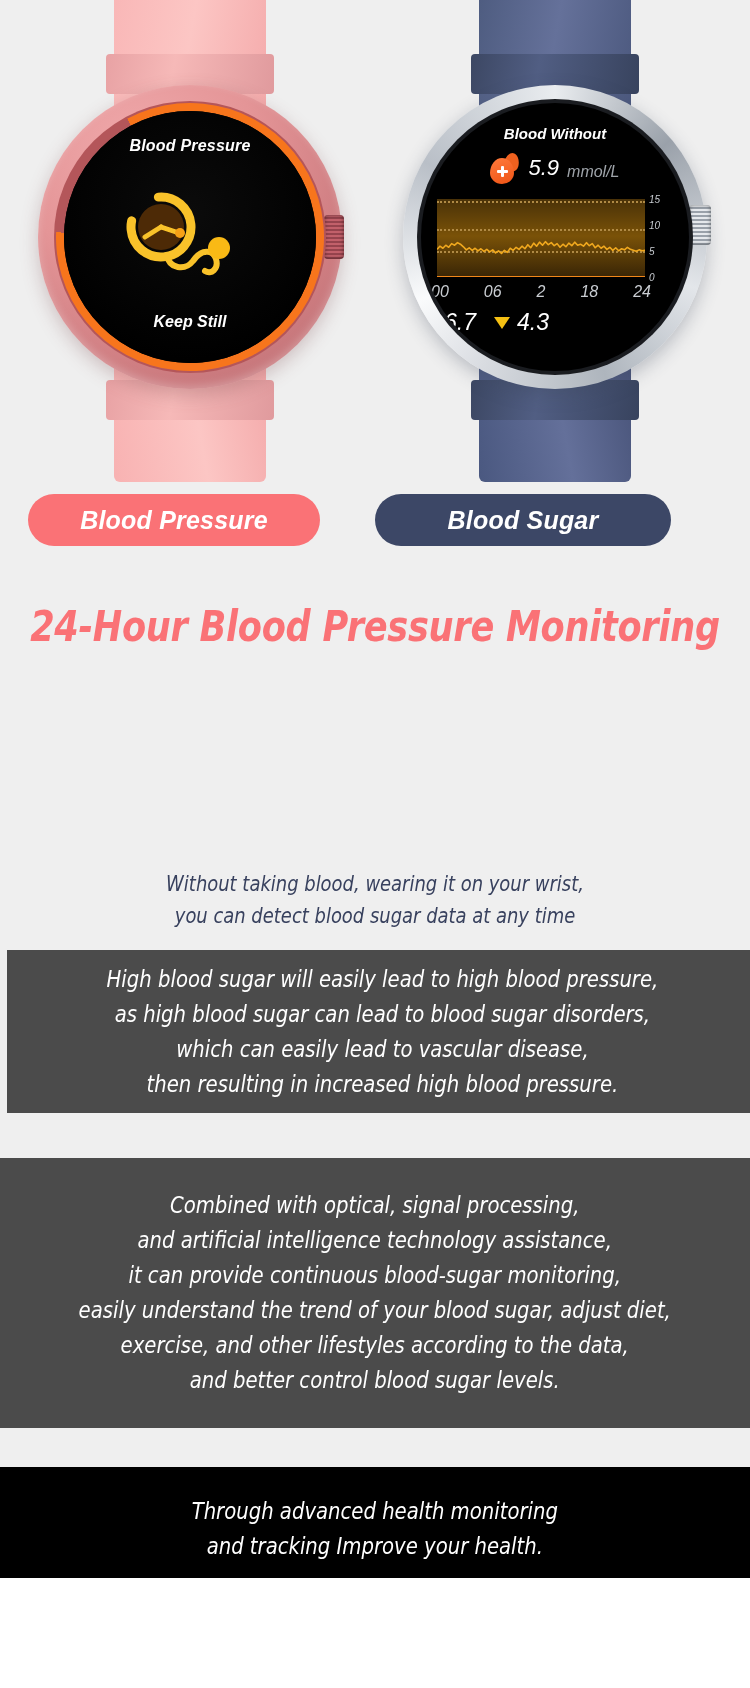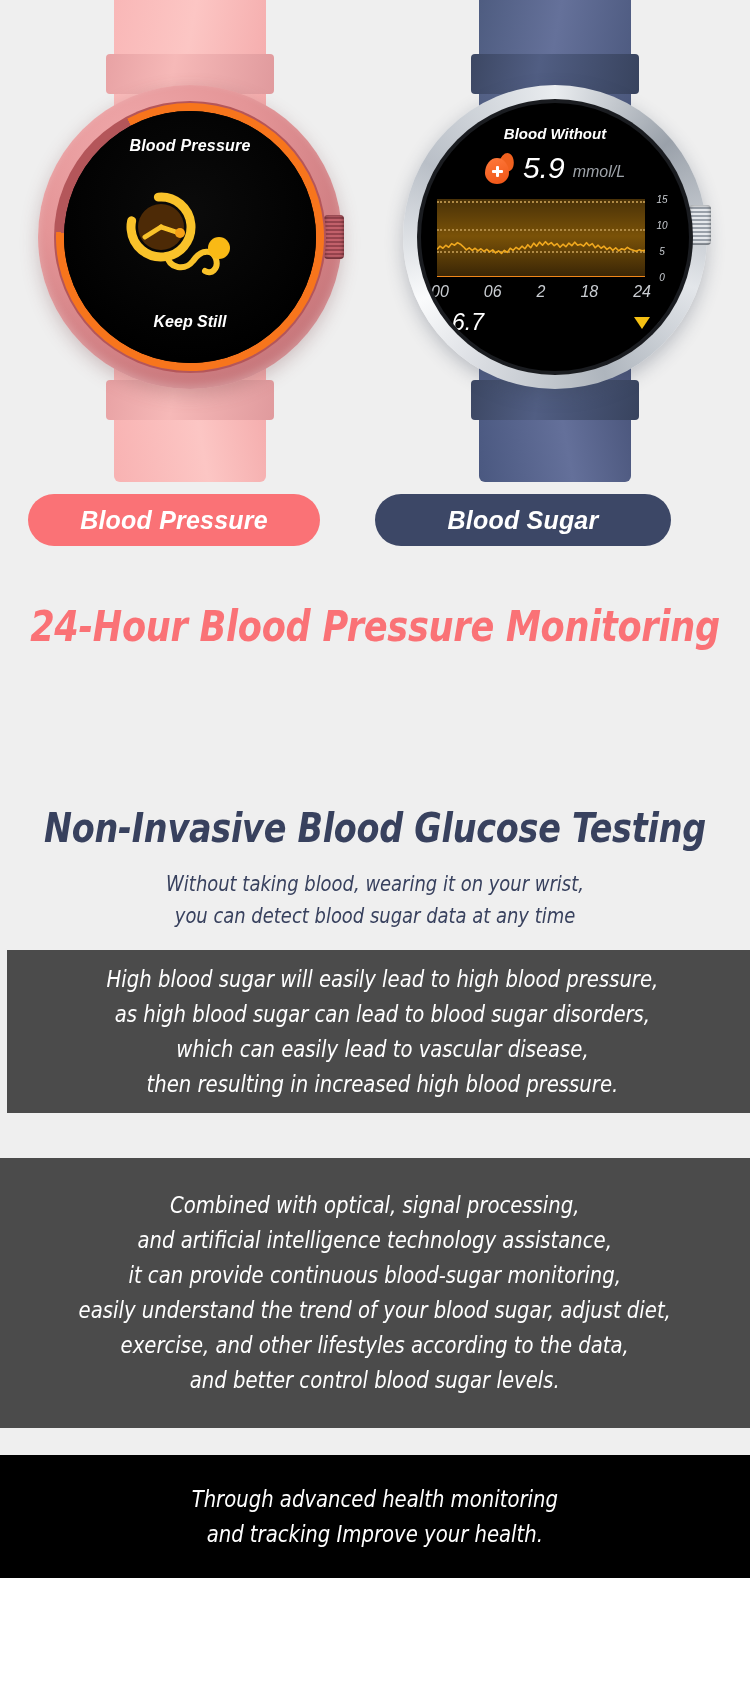--- a/index.html
+++ b/index.html
@@ -159,49 +159,49 @@
   .drop-icon .d2 {
     position:absolute; left:0; top:7px; width:24px; height:26px;
     background:linear-gradient(160deg,#ff7a3c,#ef5415);
     border-radius:50% 50% 50% 50%/ 58% 58% 42% 42%;
   }
   .drop-icon .plus-h,
   .drop-icon .plus-v { position:absolute; background:#fff; border-radius:1px; }
   .drop-icon .plus-h { left:7px;  top:19px; width:11px; height:3px; }
   .drop-icon .plus-v { left:11px; top:15px; width:3px;  height:11px; }
 
-  .bg-value { color:#fff; font-size:30px; font-weight:300; line-height:1; }
+  .bg-value { color:#fff; font-size:22px; font-weight:300; line-height:1; }
   .bg-unit  { color:#9ea3a9; font-size:16px; align-self:flex-end; padding-bottom:4px; }
 
   .bg-chart {
     position:absolute; left:16px; top:96px; width:208px; height:78px;
     background:linear-gradient(180deg,#4a3208 0%,#7a5208 48%,#3a2606 100%);
     border-bottom:1px solid #f0861a;
   }
   .bg-chart .dash {
     position:absolute; left:0; right:0; height:0;
     border-top:2px dotted #b08a45;
   }
   .bg-chart svg { position:absolute; inset:0; width:100%; height:100%; }
 
   .bg-yaxis {
     position:absolute; left:228px; top:92px; width:26px; height:88px;
-    display:flex; flex-direction:column; justify-content:space-between;align-items:center;
+    display:flex; flex-direction:column; justify-content:space-between;
   }
   .bg-yaxis span { color:#c9cdd2; font-size:10px; line-height:1; }
 
   .bg-xaxis {
     position:absolute; left:10px; top:180px; width:220px;
     display:flex; justify-content:space-between;
   }
   .bg-xaxis span { color:#c9cdd2; font-size:16px; }
 
   .bg-minmax {
-    position:absolute; top:206px; left:8px; right:0;
-    display:flex; justify-content:space-between; gap:18px; align-items:center;
+    position:absolute; top:206px; left:0; right:0;
+    display:flex; justify-content:flex-start; gap:18px; align-items:center;
   }
   .mm { display:flex; align-items:center; gap:7px; }
   .tri-up {
     width:0; height:0; border-left:8px solid transparent;
     border-right:8px solid transparent; border-bottom:12px solid #ef4b1a;
   }
   .tri-down {
     width:0; height:0; border-left:8px solid transparent;
     border-right:8px solid transparent; border-top:12px solid #f5c013;
   }
@@ -247,21 +247,21 @@
     font-family:"Liberation Sans Narrow","DejaVu Sans Condensed","Liberation Sans", sans-serif;
     transform:scaleX(.95); transform-origin:center;
   }
 
   .panel-gray {
     width:750px; background:#4b4b4b; color:#ffffff;
     display:flex; align-items:center; justify-content:center;
   }
   .panel-black {
     width:750px; background:#000000; color:#ffffff;
-    display:flex; align-items:center; justify-content:center;
+    display:flex; align-items:center; justify-content:center;margin-top:12px;
   }
   .panel-text {
     text-align:center; font-size:23px; line-height:35px;
     font-family:"Liberation Sans Narrow","DejaVu Sans Condensed","Liberation Sans", sans-serif;
     transform:scaleX(.95); transform-origin:center;
   }
 
   
   #sec-bp-head  { position:absolute; top:602px; }
   #sec-bp-body  { position:absolute; top:663px; }
@@ -376,23 +376,20 @@
 
   <div class="pills">
     <div class="pill" id="pill-bp">Blood Pressure</div>
     <div class="pill" id="pill-bs">Blood Sugar</div>
   </div>
 
   <div class="section" id="sec-bp-head">
     <div class="h-coral">24-Hour Blood Pressure Monitoring</div>
   </div>
 
-  <div class="section" id="sec-bg-head">
-    <div class="h-navy">Non-Invasive Blood Glucose Testing</div>
-  </div>
   <div class="section" id="sec-bg-body">
     <div class="p-navy">Without taking blood, wearing it on your wrist,</div>
     <div class="p-navy">you can detect blood sugar data at any time</div>
   </div>
 
   <div class="panel-gray" id="panel-1">
     <div class="panel-text">
       <div>High blood sugar will easily lead to high blood pressure,</div>
       <div>as high blood sugar can lead to blood sugar disorders,</div>
       <div>which can easily lead to vascular disease,</div>

